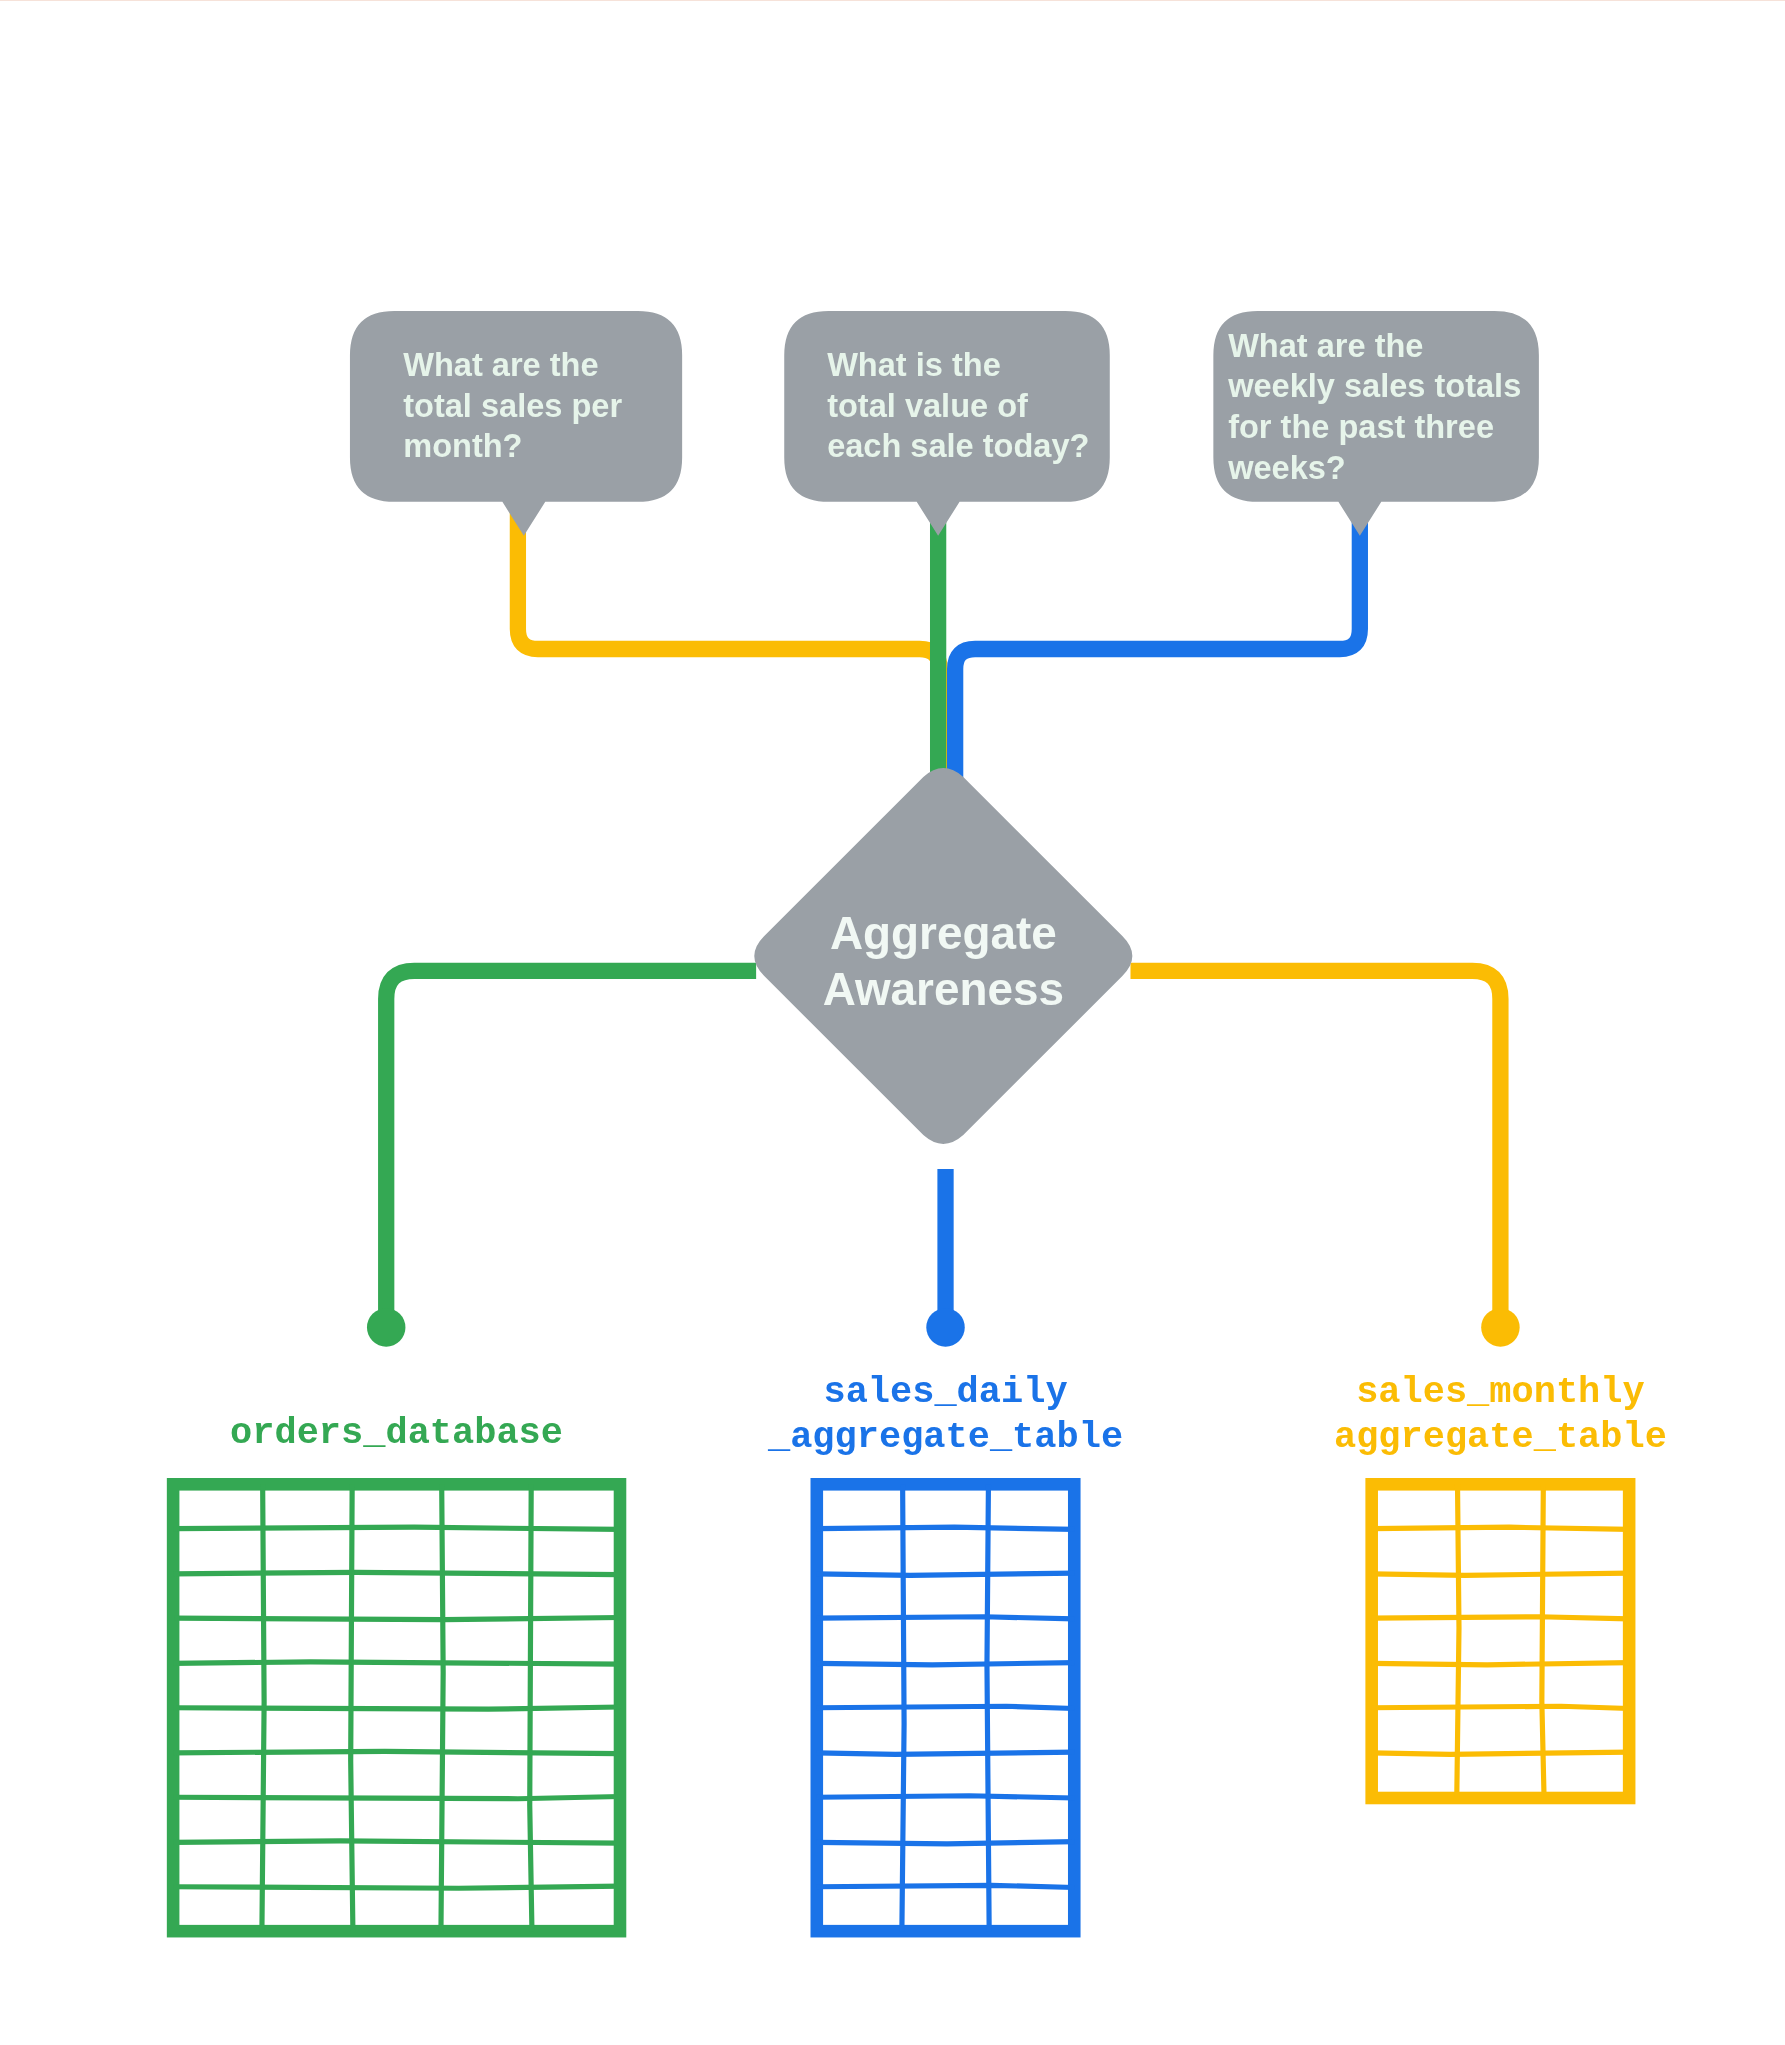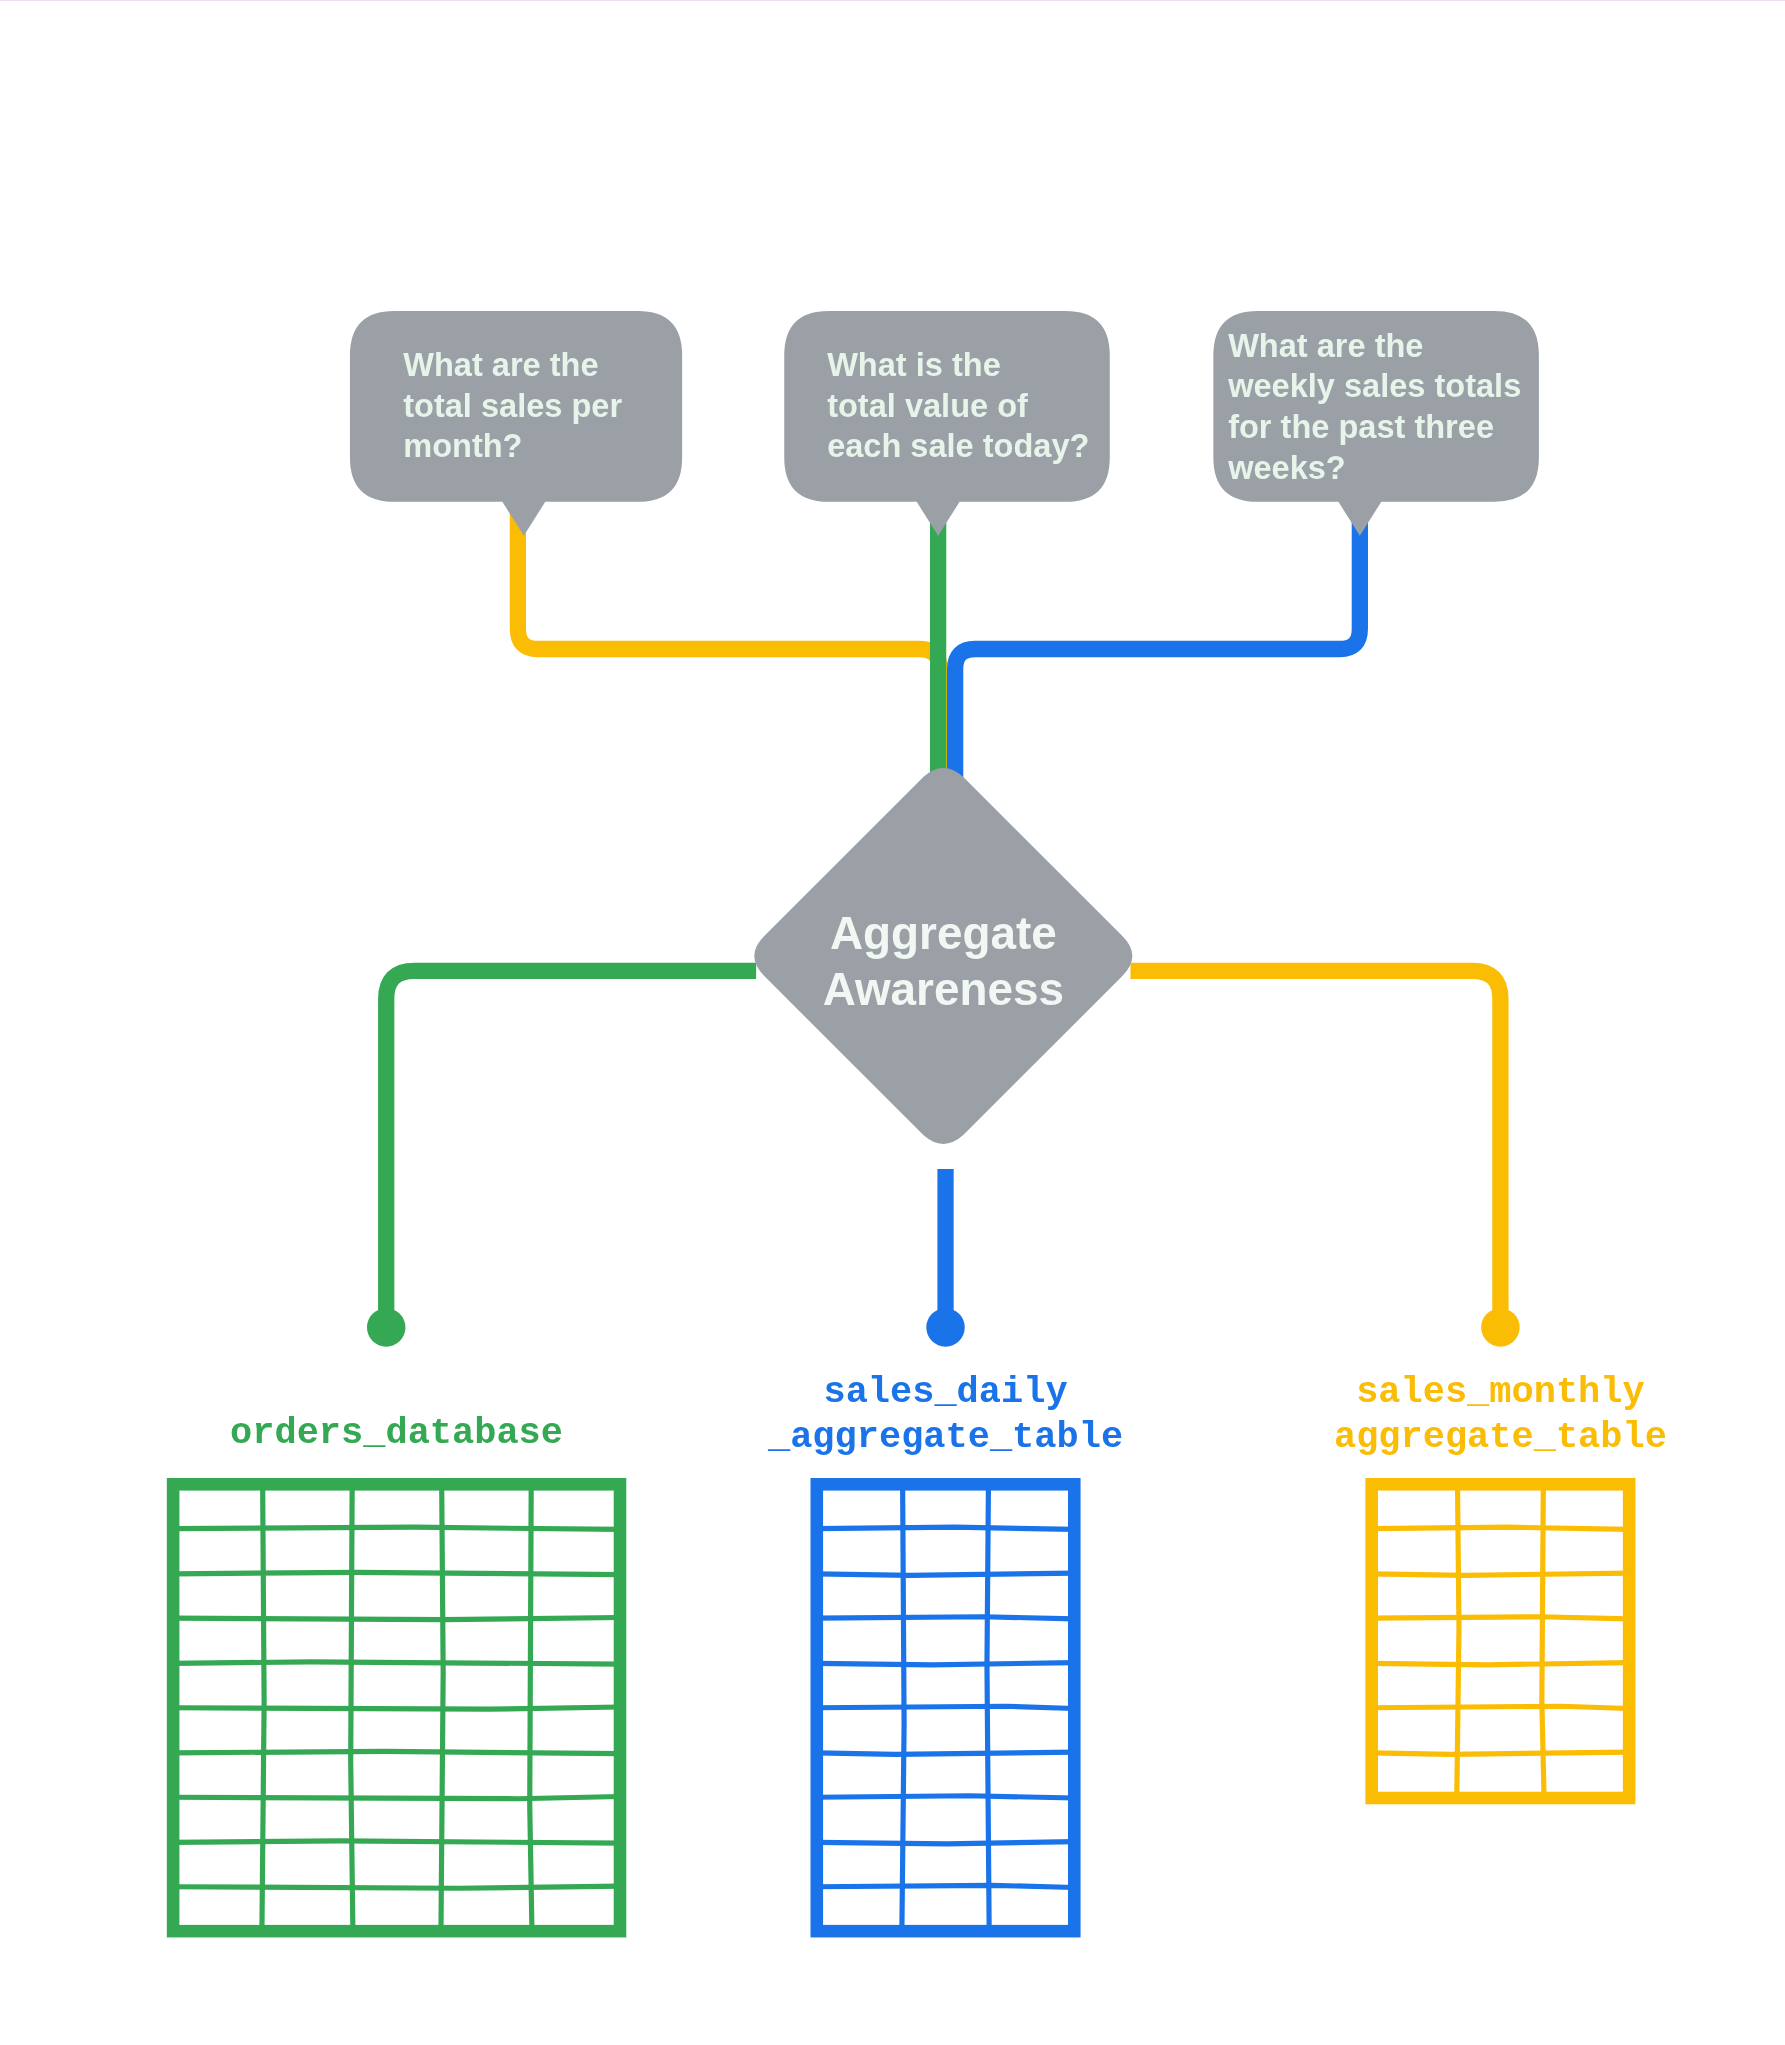--- a/index.html
+++ b/index.html
@@ -11,21 +11,21 @@
   body {
     width: 1786px;
     height: 2046px;
     font-family: "Liberation Sans", sans-serif;
     overflow: hidden;
   }
   #diagram-root {
     position: relative;
     width: 1786px;
     height: 2046px;
-    background: #a21caf;
+    background: #c2410c;
   }
   svg.canvas {
     display: block;
     width: 1786px;
     height: 2046px;
   }
   .bubble-text {
     font-family: "Liberation Sans", sans-serif;
     font-weight: bold;
     font-size: 44px;

